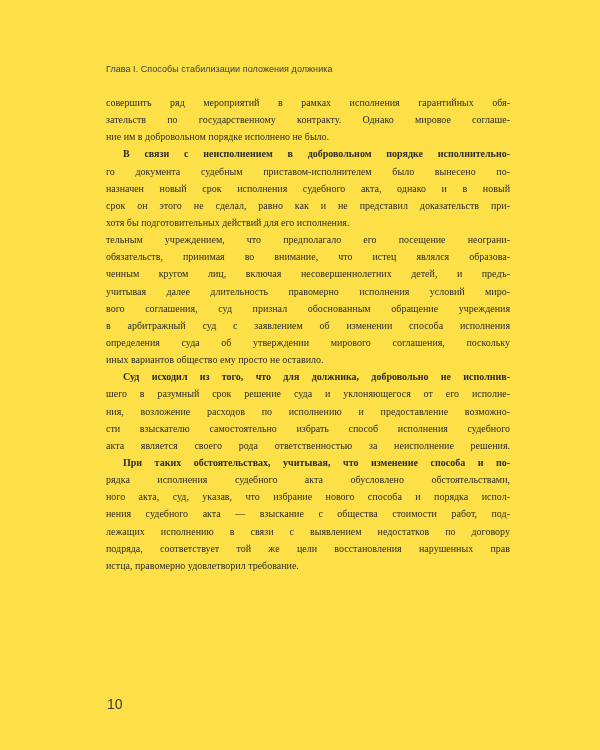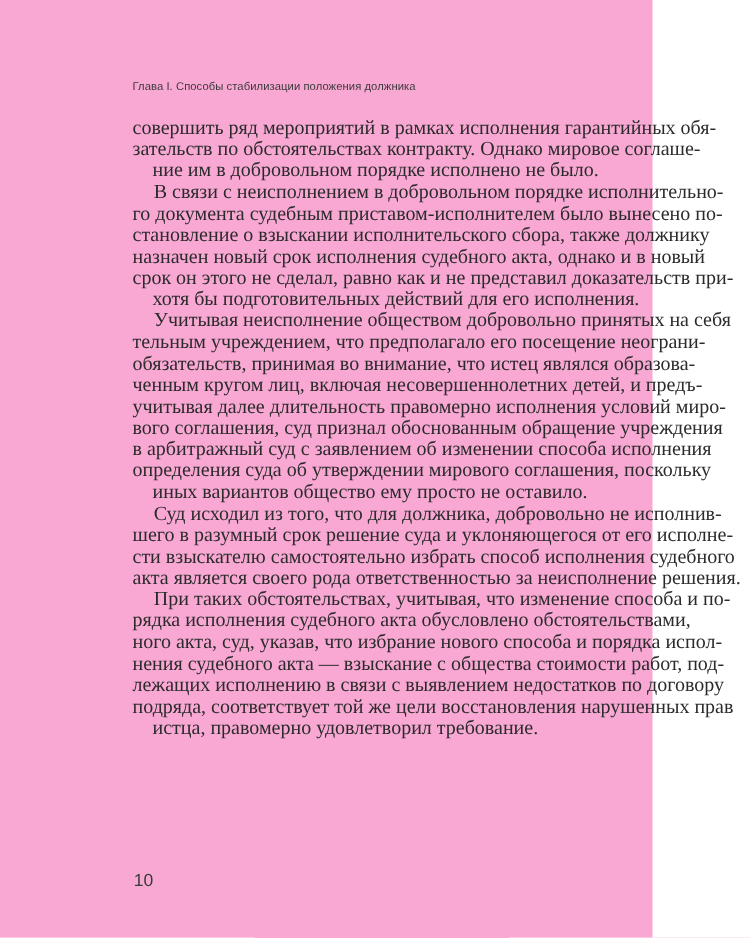--- a/index.html
+++ b/index.html
@@ -9,105 +9,104 @@
     }
     body {
       width: 600px;
       height: 750px;
       position: relative;
       overflow: hidden;
     }
     .page {
       position: absolute;
       left: 0; top: 0;
-      width: 522px;
+      width: 600px;
       height: 750px;
-      background: #f9a8d4;
+      background: #fde047;
     }
     .running-head {
       position: absolute;
       left: 106px;
       top: 64px;
       font-family: "Liberation Sans", "DejaVu Sans", sans-serif;
       font-size: 9px;
       color: #3a3a3a;
       letter-spacing: 0.05px;
       white-space: nowrap;
     }
     .body-text {
       position: absolute;
       left: 106px;
       top: 94px;
       width: 404px;
       font-family: "Liberation Serif", "DejaVu Serif", serif;
-      font-size: 16px;
+      font-size: 10px;
       line-height: 17.15px;
       color: #2b2b2b;
     }
     .line {
       display: block;
       white-space: nowrap;
       text-align: justify;
       text-align-last: justify;
       height: 17.15px;
     }
     .line.last {
       text-align-last: left;
-      margin-left: 16px;
     }
     .line.indent {
       padding-left: 17px;
+      font-weight: bold;
     }
     .page-number {
       position: absolute;
       left: 107px;
       top: 696px;
       font-family: "Liberation Sans", "DejaVu Sans", sans-serif;
       font-size: 14px;
       color: #3a3a3a;
     }
   </style>
 </head>
 <body>
 
 <div class="page">
   <div class="running-head">Глава I. Способы стабилизации положения должника</div>
 
   <div class="body-text">
 
     <div>
       <span class="line">совершить ряд мероприятий в рамках исполнения гарантийных обя-</span>
-      <span class="line">зательств по обстоятельствах контракту. Однако мировое соглаше-</span>
+      <span class="line">зательств по государственному контракту. Однако мировое соглаше-</span>
       <span class="line last">ние им в добровольном порядке исполнено не было.</span>
     </div>
 
     <div>
       <span class="line indent">В связи с неисполнением в добровольном порядке исполнительно-</span>
       <span class="line">го документа судебным приставом-исполнителем было вынесено по-</span>
-      <span class="line">становление о взыскании исполнительского сбора, также должнику</span>
       <span class="line">назначен новый срок исполнения судебного акта, однако и в новый</span>
       <span class="line">срок он этого не сделал, равно как и не представил доказательств при-</span>
       <span class="line last">хотя бы подготовительных действий для его исполнения.</span>
     </div>
 
     <div>
-      <span class="line indent">Учитывая неисполнение обществом добровольно принятых на себя</span>
       <span class="line">тельным учреждением, что предполагало его посещение неограни-</span>
       <span class="line">обязательств, принимая во внимание, что истец являлся образова-</span>
       <span class="line">ченным кругом лиц, включая несовершеннолетних детей, и предъ-</span>
       <span class="line">учитывая далее длительность правомерно исполнения условий миро-</span>
       <span class="line">вого соглашения, суд признал обоснованным обращение учреждения</span>
       <span class="line">в арбитражный суд с заявлением об изменении способа исполнения</span>
       <span class="line">определения суда об утверждении мирового соглашения, поскольку</span>
       <span class="line last">иных вариантов общество ему просто не оставило.</span>
     </div>
 
     <div>
       <span class="line indent">Суд исходил из того, что для должника, добровольно не исполнив-</span>
       <span class="line">шего в разумный срок решение суда и уклоняющегося от его исполне-</span>
+      <span class="line">ния, возложение расходов по исполнению и предоставление возможно-</span>
       <span class="line">сти взыскателю самостоятельно избрать способ исполнения судебного</span>
       <span class="line">акта является своего рода ответственностью за неисполнение решения.</span>
     </div>
 
     <div>
       <span class="line indent">При таких обстоятельствах, учитывая, что изменение способа и по-</span>
       <span class="line">рядка исполнения судебного акта обусловлено обстоятельствами,</span>
       <span class="line">ного акта, суд, указав, что избрание нового способа и порядка испол-</span>
       <span class="line">нения судебного акта — взыскание с общества стоимости работ, под-</span>
       <span class="line">лежащих исполнению в связи с выявлением недостатков по договору</span>

